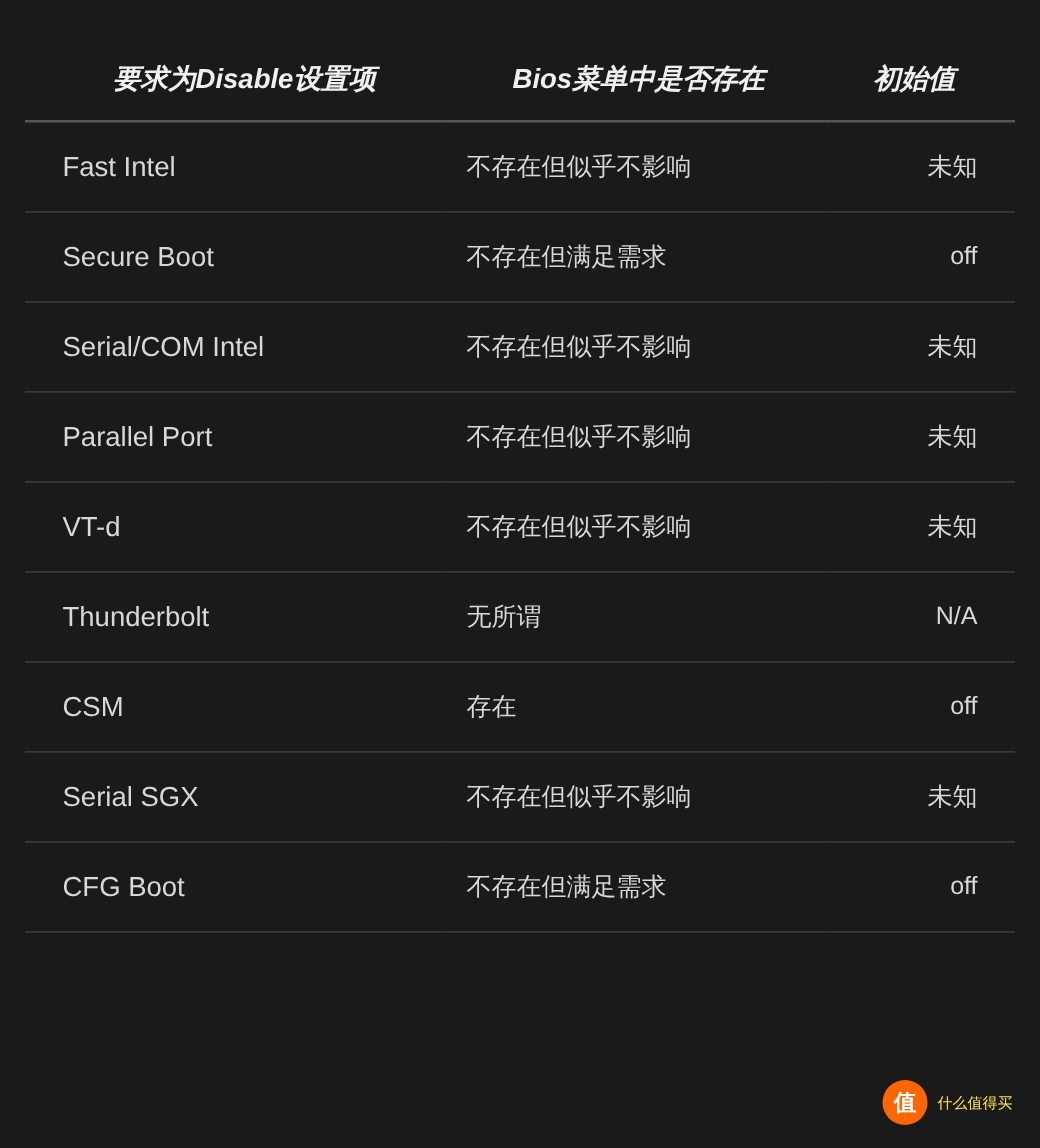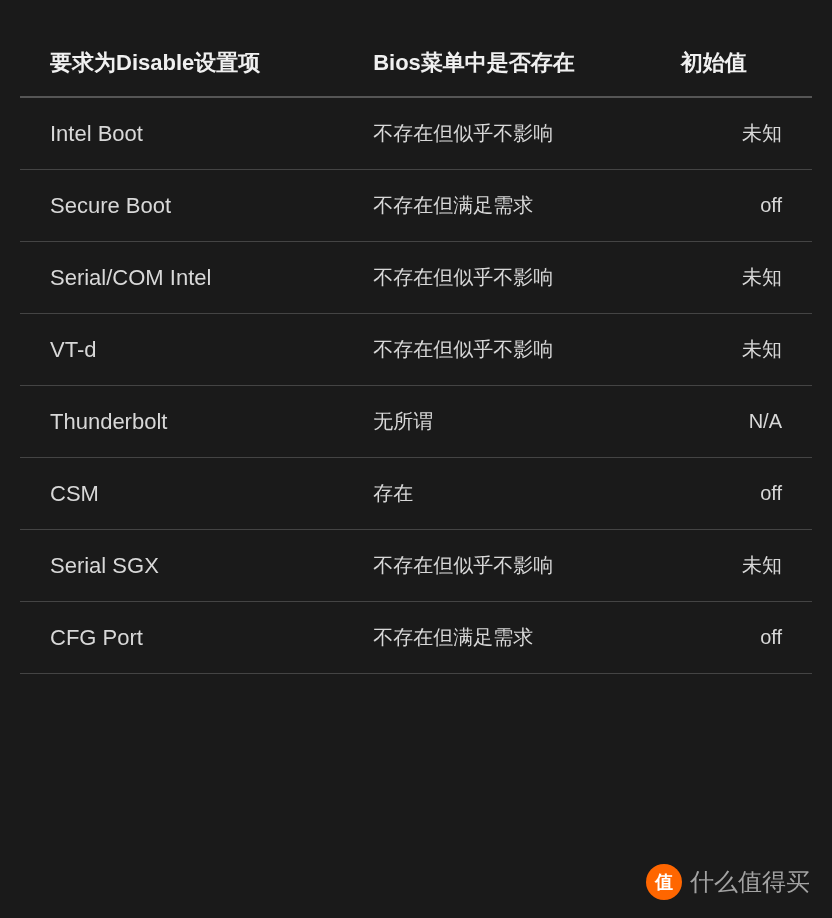--- a/index.html
+++ b/index.html
@@ -24,22 +24,23 @@
     table {
       width: 100%;
       border-collapse: collapse;
     }
 
     thead tr th {
       font-size: 22px;
       font-weight: 700;
       color: #f0f0f0;
       padding: 18px 16px 18px 16px;
-      text-align: left;
+      text-align: center;
       border-bottom: 2px solid #555;
+      font-style: italic;
     }
 
     thead tr th:first-child {
       padding-left: 30px;
     }
 
     thead tr th:last-child {
       padding-right: 30px;
     }
 
@@ -77,22 +78,22 @@
       border-radius: 50%;
       display: flex;
       align-items: center;
       justify-content: center;
       font-size: 18px;
       color: white;
       font-weight: 700;
     }
 
     .watermark-text {
-      font-size: 24px;
-      color: #a3a3a3;
+      font-size: 12px;
+      color: #fde047;
       font-weight: 500;
     }
   </style>
 </head>
 <body>
 
 <div class="table-container">
   <table>
     <thead>
       <tr>
@@ -102,31 +103,36 @@
         <th>
           <span>Bios菜单中是否存在</span>
         </th>
         <th>
           <span>初始值</span>
         </th>
       </tr>
     </thead>
     <tbody id="table-body">
     <tr>
-          <td>Intel Boot</td>
+          <td>Fast Intel</td>
           <td>不存在但似乎不影响</td>
           <td>未知</td>
         </tr>
         <tr>
           <td>Secure Boot</td>
           <td>不存在但满足需求</td>
           <td>off</td>
         </tr>
         <tr>
           <td>Serial/COM Intel</td>
+          <td>不存在但似乎不影响</td>
+          <td>未知</td>
+        </tr>
+        <tr>
+          <td>Parallel Port</td>
           <td>不存在但似乎不影响</td>
           <td>未知</td>
         </tr>
         <tr>
           <td>VT-d</td>
           <td>不存在但似乎不影响</td>
           <td>未知</td>
         </tr>
         <tr>
           <td>Thunderbolt</td>
@@ -137,21 +143,21 @@
           <td>CSM</td>
           <td>存在</td>
           <td>off</td>
         </tr>
         <tr>
           <td>Serial SGX</td>
           <td>不存在但似乎不影响</td>
           <td>未知</td>
         </tr>
         <tr>
-          <td>CFG Port</td>
+          <td>CFG Boot</td>
           <td>不存在但满足需求</td>
           <td>off</td>
         </tr>
       </tbody>
   </table>
 </div>
 
 <div class="watermark">
   <div class="watermark-icon">
     <span>值</span>

